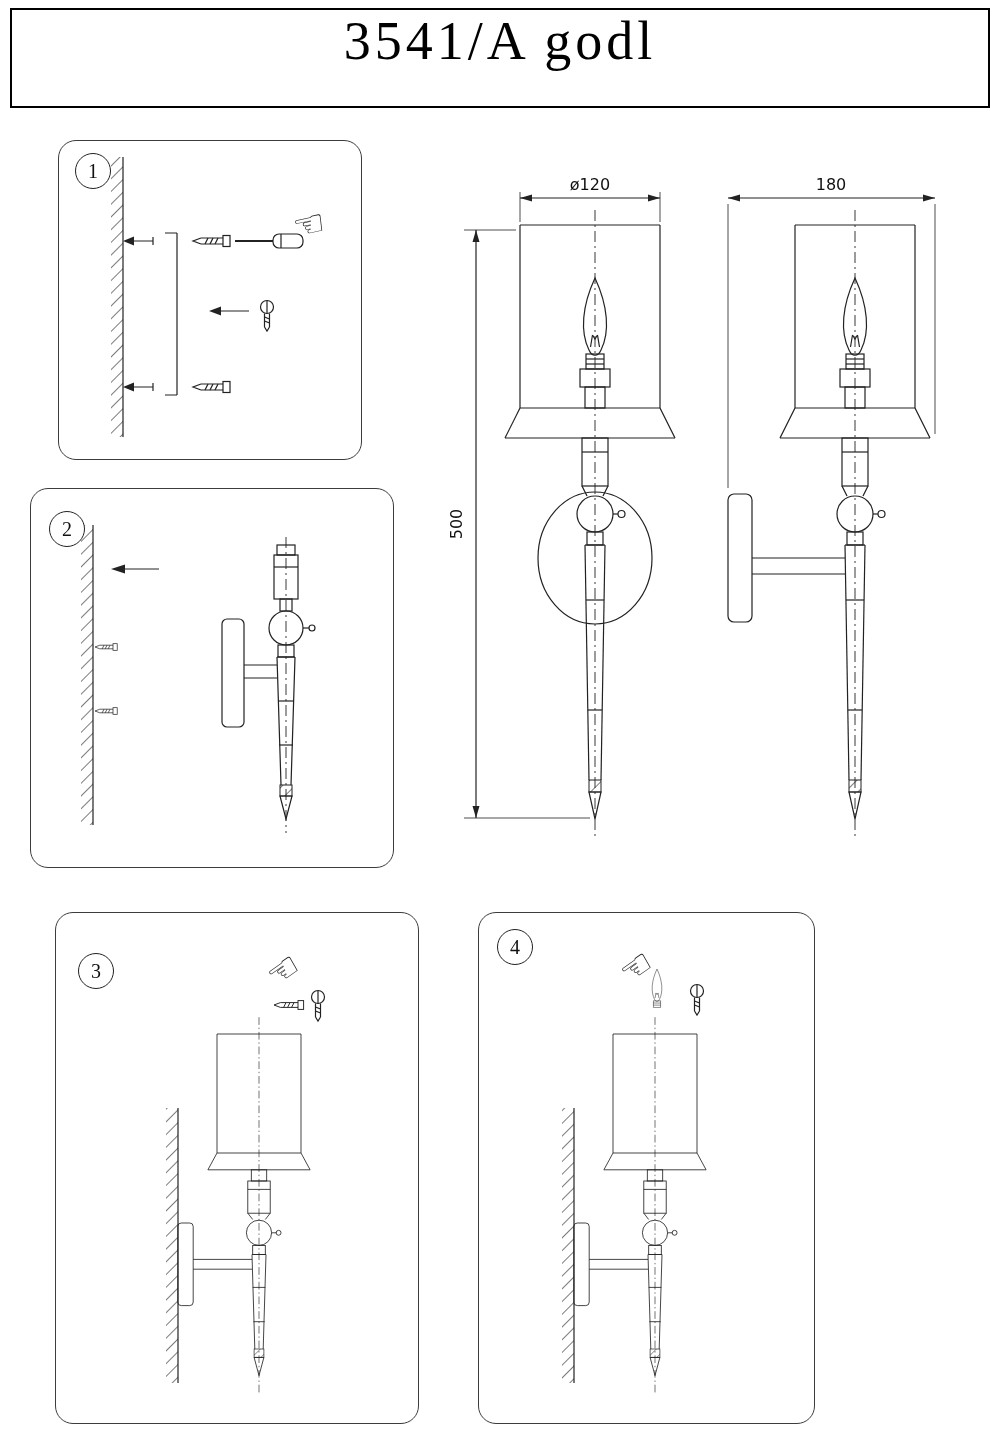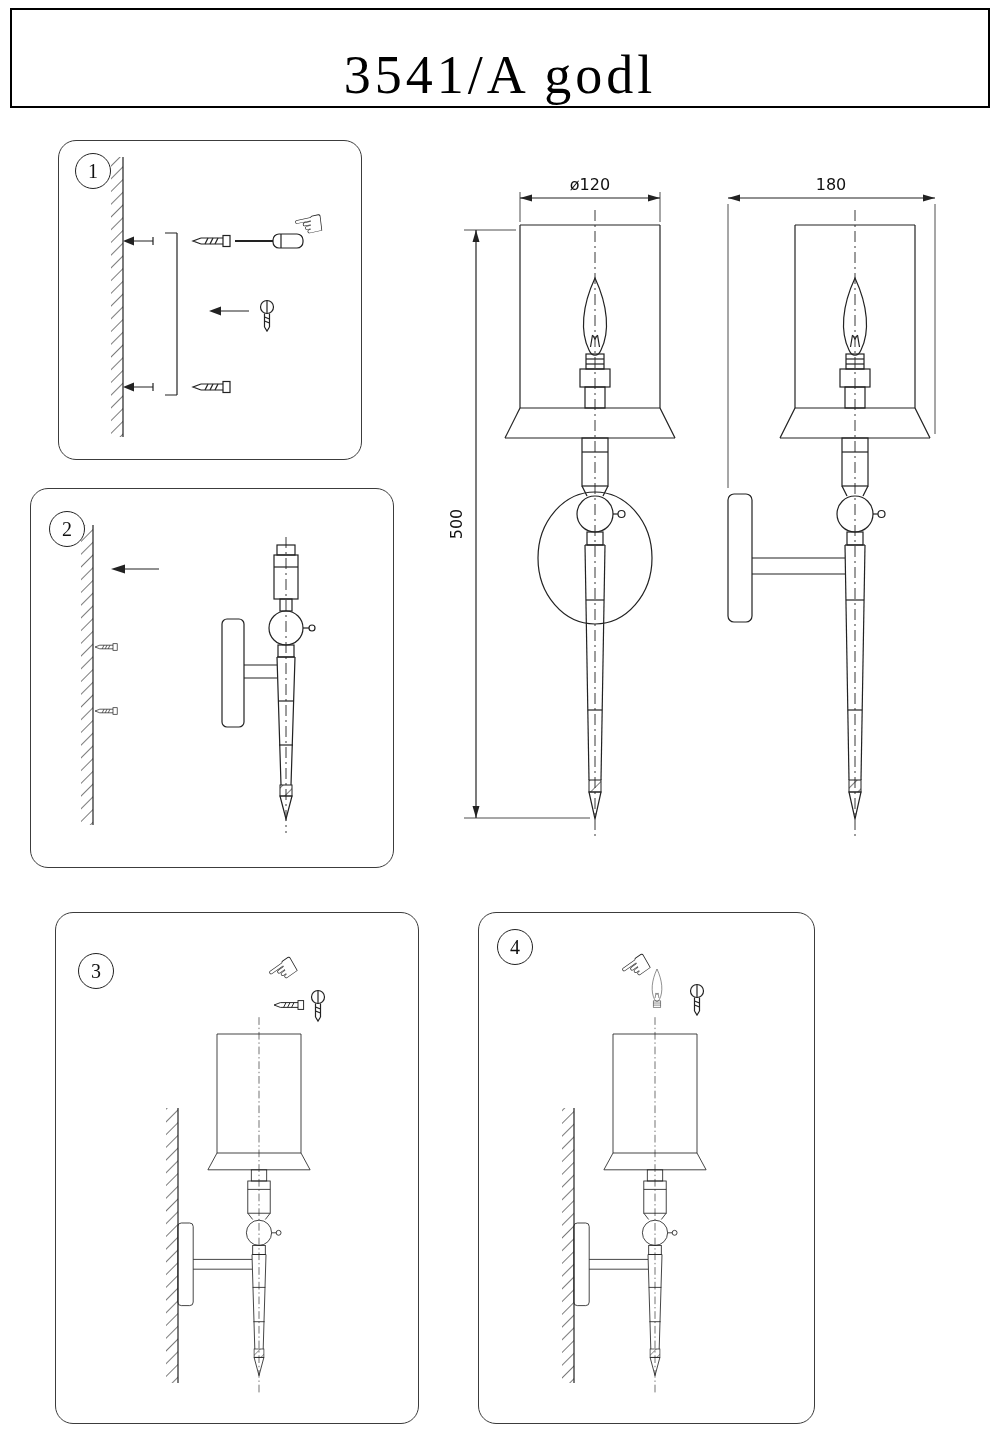--- a/index.html
+++ b/index.html
@@ -1,19 +1,19 @@
 <!DOCTYPE html>
 <html><head>
 <meta charset="utf-8">
 <style>
   html,body{margin:0;padding:0;background:#e8e8e8;}
   .page{position:relative;width:1000px;height:1440px;background:#ffffff;overflow:hidden;
         font-family:"Liberation Sans",sans-serif;color:#111;}
   .title-block{position:absolute;left:10px;top:8px;width:976px;height:96px;
-        border:2px solid #000;display:flex;align-items:flex-end;justify-content:center;}
+        border:2px solid #000;display:flex;align-items:flex-start;justify-content:center;}
   .title-text{font-family:"Liberation Serif",serif;font-size:54px;letter-spacing:4px;
         color:#000;white-space:pre;}
   .panel{position:absolute;border:1.6px solid #3c3c3c;border-radius:18px;background:#fff;overflow:hidden;}
   .panel svg{position:absolute;left:0;top:0;}
   .step-badge{position:absolute;width:34px;height:34px;border:1.6px solid #222;border-radius:50%;
         display:flex;align-items:center;justify-content:center;
         font-family:"Liberation Serif",serif;font-size:20px;color:#111;z-index:2;background:#fff;}
   .drawing{position:absolute;}
   svg line,svg path,svg rect,svg circle,svg ellipse,svg polyline{
         stroke:#222;fill:none;stroke-width:1.2;}

